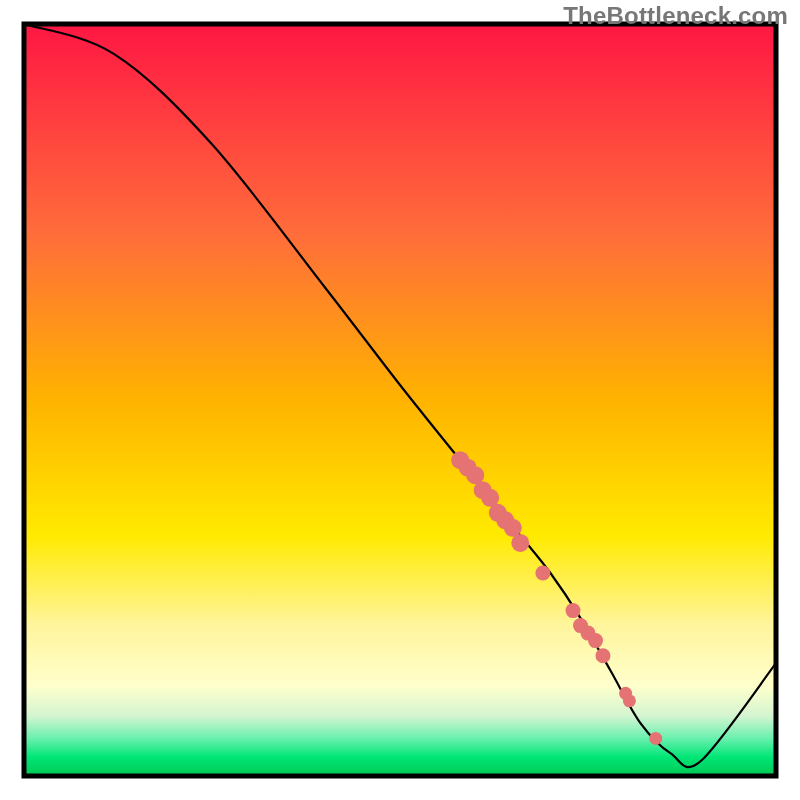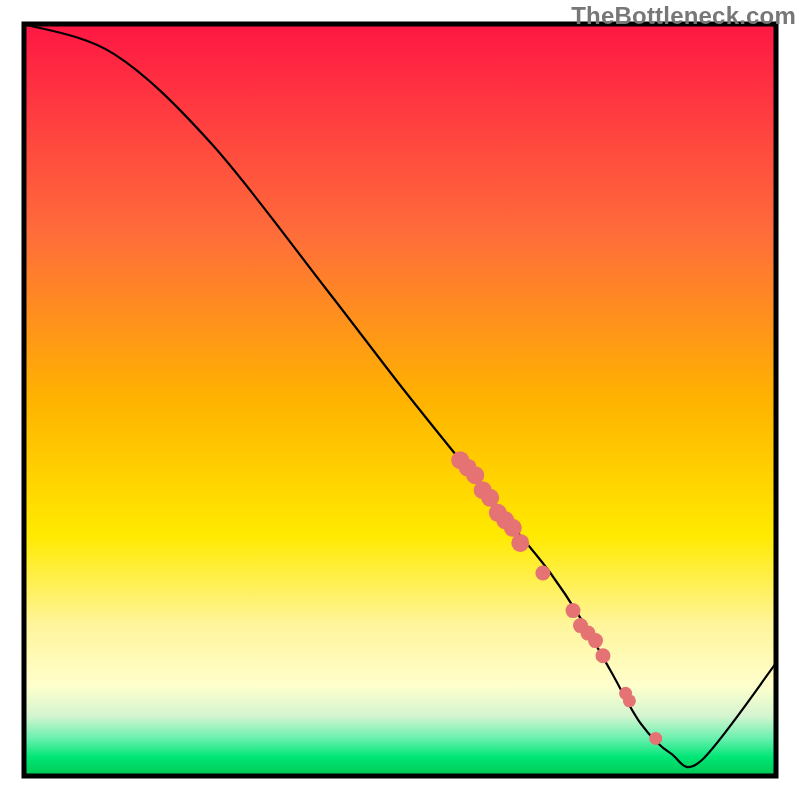--- a/index.html
+++ b/index.html
@@ -12,21 +12,21 @@
     font-family: Arial, Helvetica, sans-serif;
   }
   .stage {
     position: relative;
     width: 800px;
     height: 800px;
   }
   .watermark {
     position: absolute;
     top: 2px;
-    right: 4px;
+    right: 12px;
     font-size: 24px;
     font-weight: 600;
     color: #777777;
     letter-spacing: 0.2px;
     user-select: none;
   }
   svg {
     display: block;
     position: absolute;
     left: 0;

